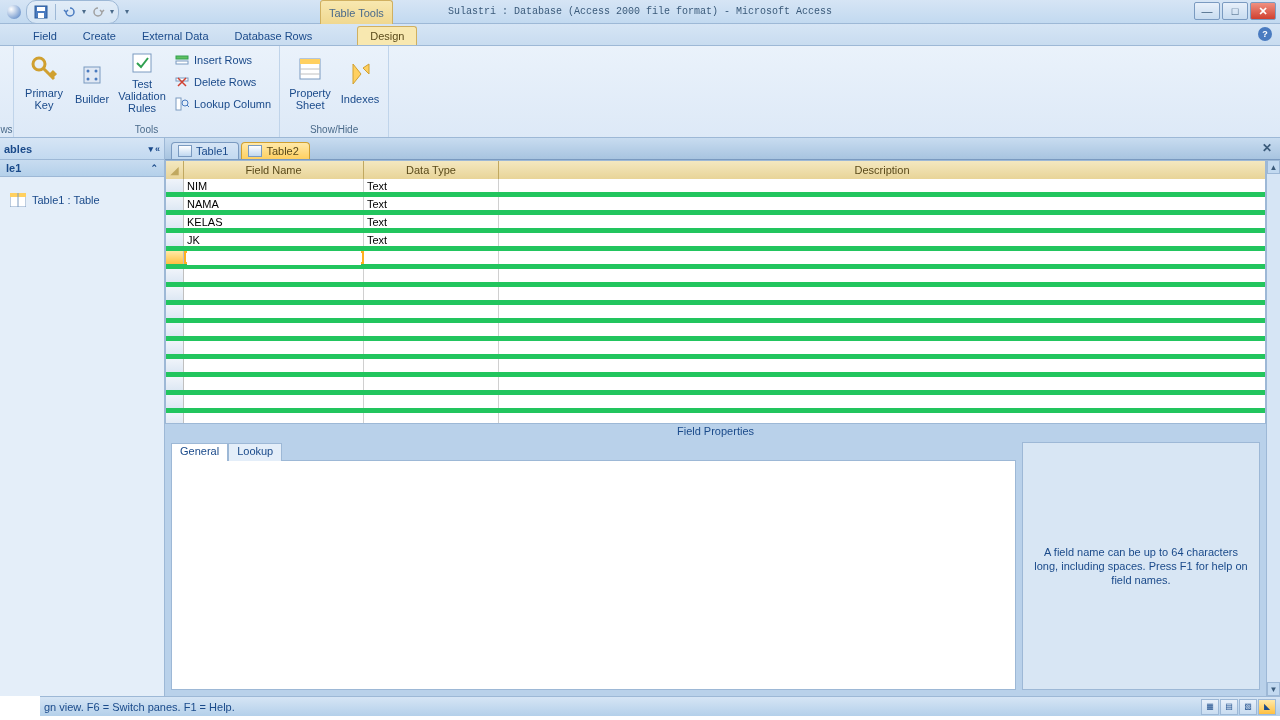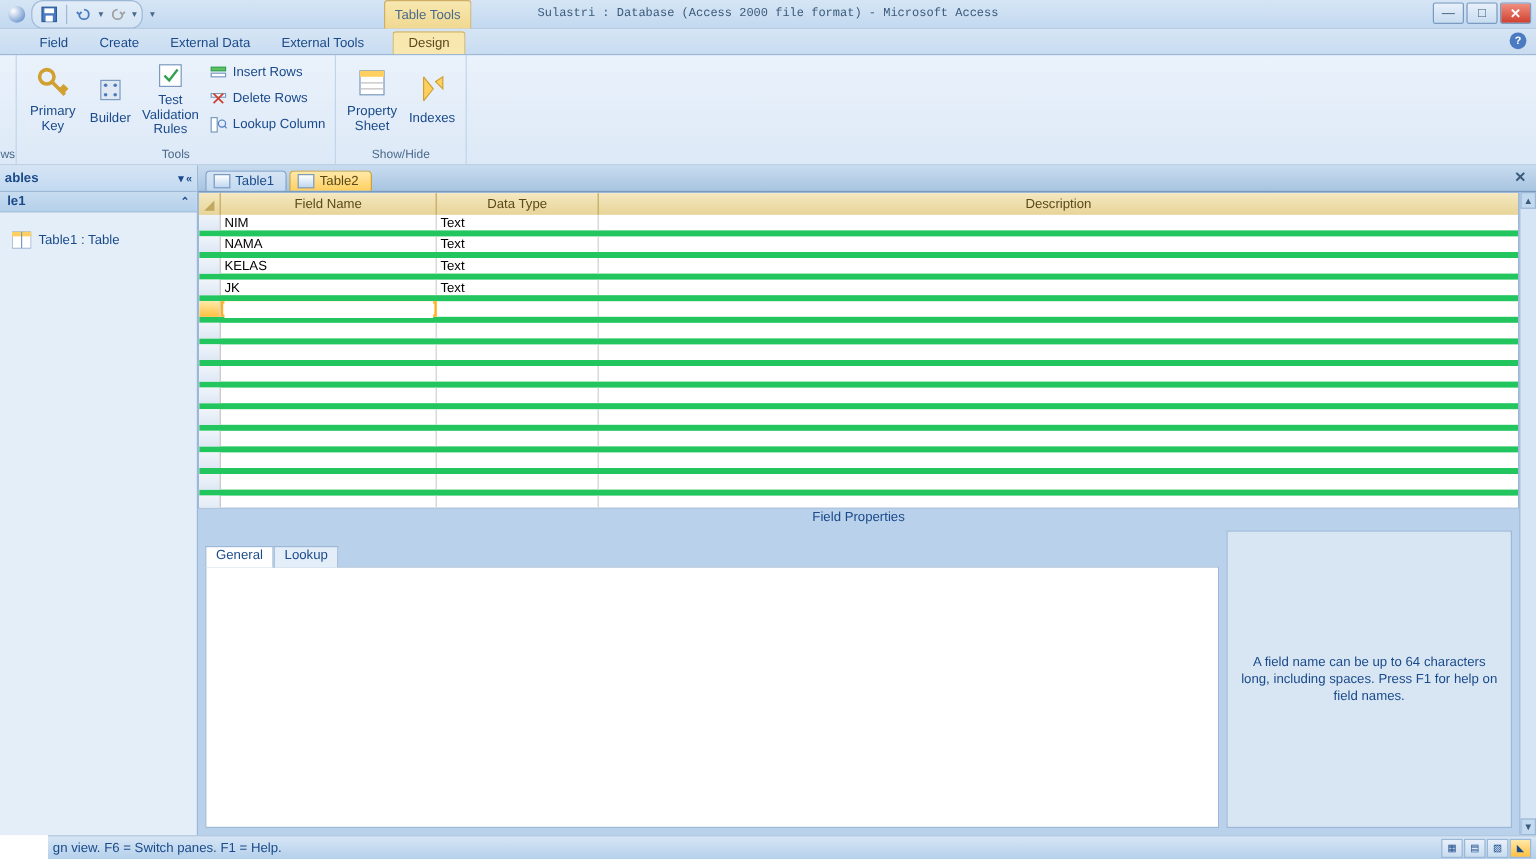--- a/index.html
+++ b/index.html
@@ -75,21 +75,21 @@
 .gc.desc { flex: 1; border-right: none; }
 
 .grow.current .gc.sel { background: linear-gradient(#ffe9a8, #ffc040); }
 .grow.current .gc.fname { border: 2px solid #ffb020; padding: 0 1px; background: #fff; }
 .fname-input { width: 100%; height: 14px; border: none; outline: none; font-size: 11px; }
 
 
 .fp-label { text-align: center; color: #1a4a8a; background: #b9d1ea; padding: 1px 0; }
 .fp-area { flex: 1; display: flex; gap: 6px; padding: 4px 6px 6px 6px; }
 .fp-tabs-wrap { flex: 1; display: flex; flex-direction: column; }
-.fp-tabs { display: flex; height: 18px; margin-top: 12px; }
+.fp-tabs { display: flex; height: 18px; }
 .fp-tab { padding: 1px 8px; border: 1px solid #9db8d6; background: #e4eef9; color: #1a4a8a; border-bottom: none; position: relative; top: 1px; }
 .fp-tab.active { background: #fff; z-index: 2; }
 .fp-body { flex: 1; background: #fff; border: 1px solid #9db8d6; }
 .fp-help { width: 238px; background: #d8e6f4; border: 1px solid #9db8d6; display: flex; align-items: center; justify-content: center; text-align: center; color: #1a4a8a; padding: 8px; line-height: 1.3; }
 
 
 .statusbar { height: 20px; background: linear-gradient(#d6e5f5, #b4d0ea); border-top: 1px solid #9db8d6; display: flex; align-items: center; justify-content: space-between; padding: 0 4px; color: #1a4a8a; font-size: 10px; margin-left: 40px; }
 .status-icons { display: flex; gap: 1px; }
 .status-icons .si { width: 18px; height: 16px; background: linear-gradient(#e8f0fa, #c8dcf0); border: 1px solid #9db8d6; display: flex; align-items: center; justify-content: center; font-size: 8px; }
 
@@ -139,22 +139,22 @@
     <div class="win-btn close">
         <span>✕</span>
       </div>
   </div>
 </div>
 
 <div class="ribbon-tabs">
   <div class="ribbon-tab">Field</div>
   <div class="ribbon-tab">Create</div>
   <div class="ribbon-tab">External Data</div>
-  <div class="ribbon-tab">External Tools</div>
-  <div class="ribbon-tab active context" style="margin-left:11px">Design</div>
+  <div class="ribbon-tab">Database Rows</div>
+  <div class="ribbon-tab active context" style="margin-left:32px">Design</div>
   <div class="help-icon">?</div>
 </div>
 
 <div class="ribbon">
   <div class="ribbon-group" style="width:14px">
     <div class="ribbon-group-body">
         <div class="rb-big" style="width:10px"></div>
       </div>
     <div class="ribbon-group-label">ws</div>
   </div>

